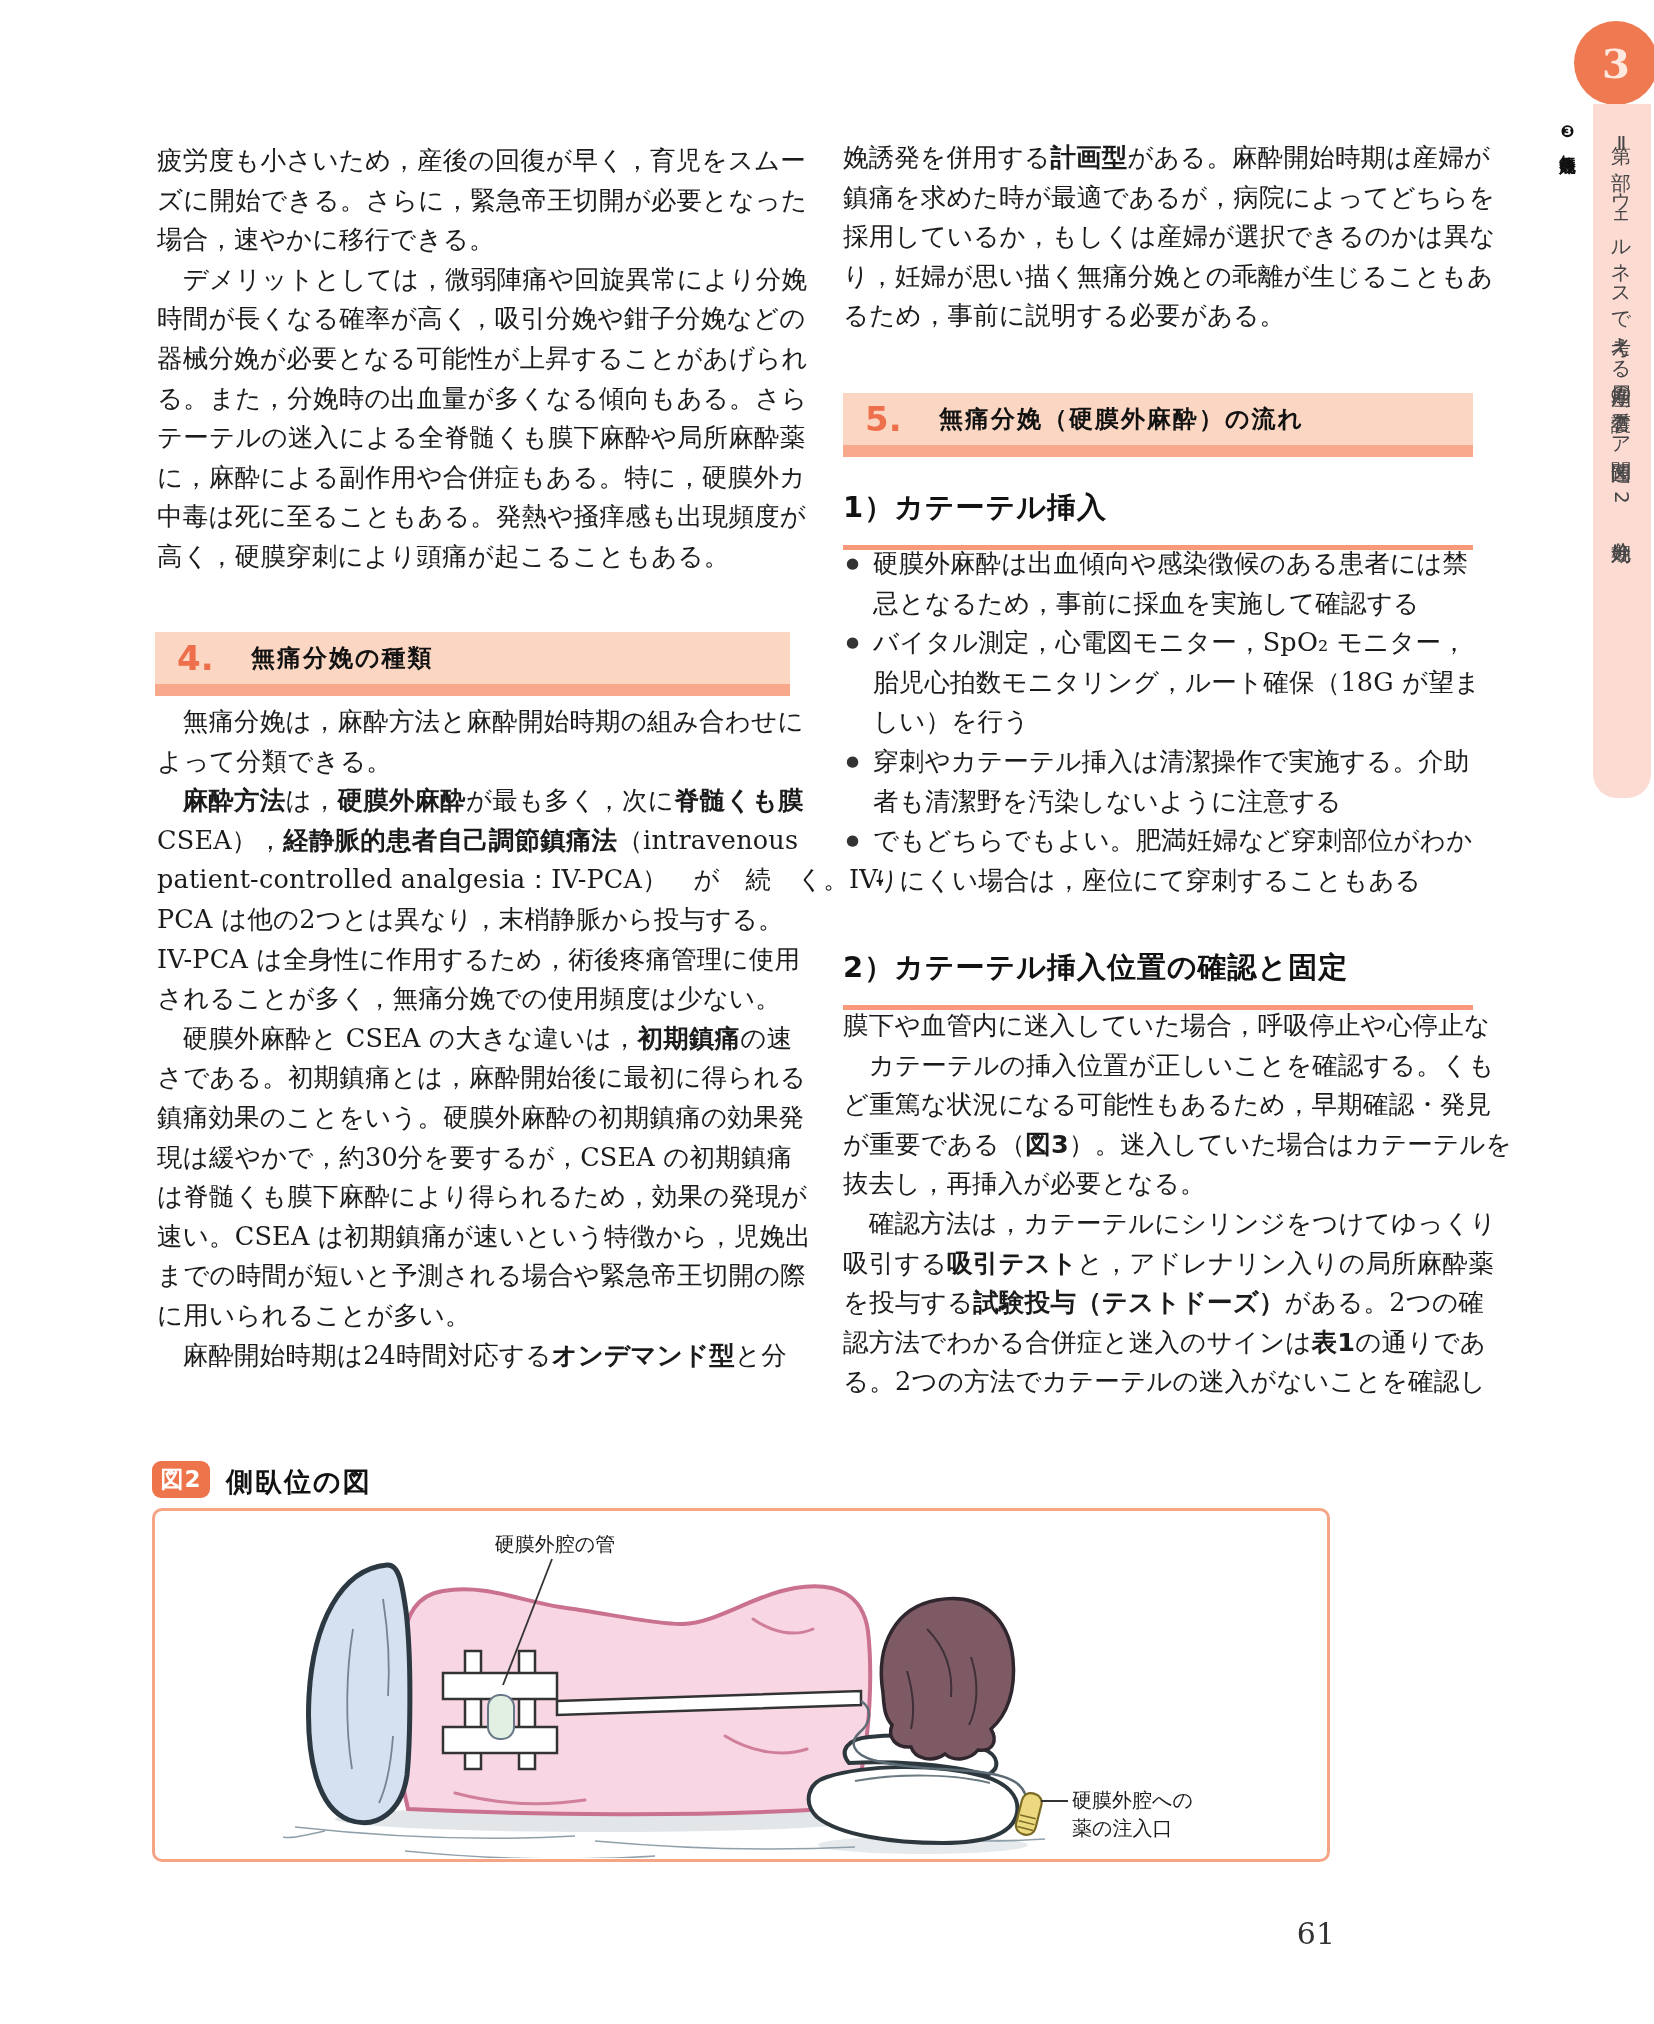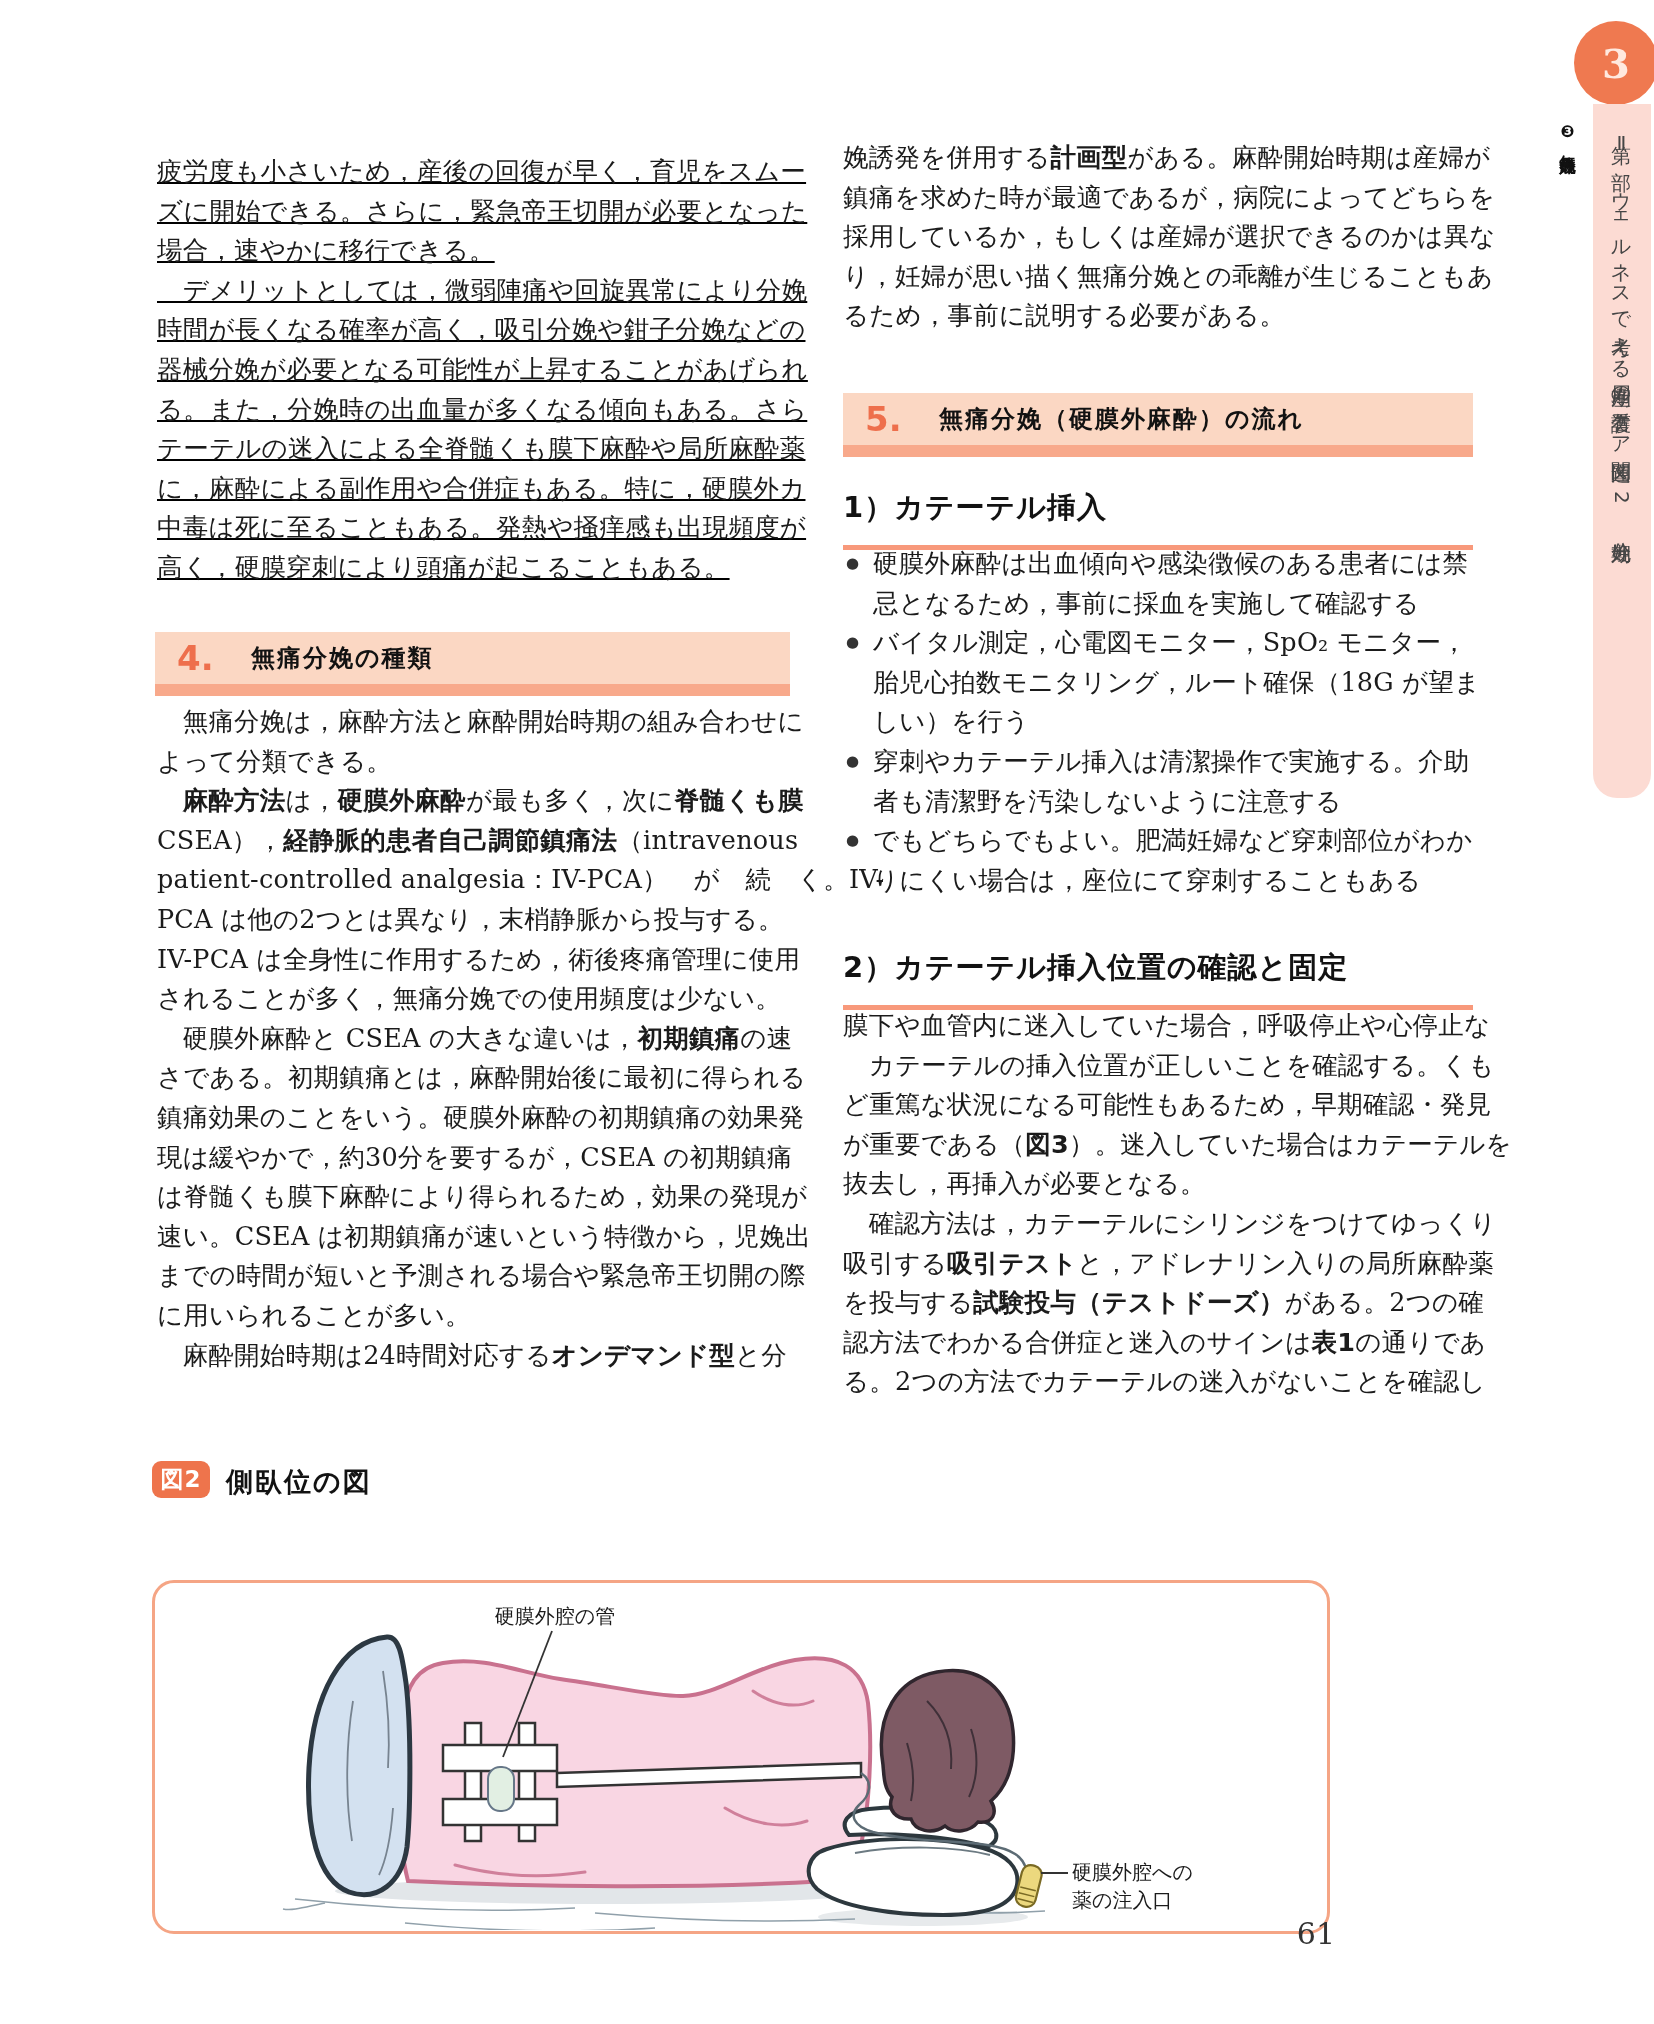--- a/index.html
+++ b/index.html
@@ -34,32 +34,32 @@
                  font-family:"DejaVu Sans","Liberation Sans",sans-serif;font-size:20px;color:#454545;letter-spacing:1px;}
   .side-marker{position:absolute;left:1556px;top:122px;writing-mode:vertical-rl;text-orientation:mixed;
                font-family:"DejaVu Sans","Liberation Sans",sans-serif;font-weight:bold;font-size:16.5px;
                color:#111;letter-spacing:1px;}
   
   .fig-badge{position:absolute;left:152px;top:1461px;width:58px;height:37px;background:#ee744c;
              border-radius:9px;color:#fff;display:flex;align-items:center;justify-content:center;
              font-family:"DejaVu Sans","Liberation Sans",sans-serif;font-weight:bold;font-size:23px;letter-spacing:1px;}
   .fig-title{position:absolute;left:226px;top:1464px;font-family:"DejaVu Sans","Liberation Sans",sans-serif;
              font-weight:bold;font-size:27px;color:#121212;letter-spacing:2px;}
-  .fig-box{position:absolute;left:152px;top:1580px;width:1178px;height:354px;box-sizing:border-box;
-           border:3.5px solid #f5a585;border-radius:22px;}
+  .fig-box{position:absolute;left:152px;top:1508px;width:1178px;height:354px;box-sizing:border-box;
+           border:3.5px solid #f5a585;border-radius:10px;}
   .page-num{position:absolute;left:1240px;top:1916px;width:95px;text-align:right;
             font-family:"DejaVu Serif",serif;font-size:30px;color:#333;}
   svg text{font-family:"DejaVu Serif","Liberation Serif",serif;}
 </style>
 </head>
 <body>
 
 <div class="page">
 
-  <div class="abs" style="left:157px;top:152px;width:650px;text-decoration:underline;">
+  <div class="abs" style="left:157px;top:141px;width:650px;">
       <div class="tl"><span>疲労度も小さいため，産後の回復が早く，育児をスムー</span></div>
       <div class="tl"><span>ズに開始できる。さらに，緊急帝王切開が必要となった</span></div>
       <div class="tl"><span>場合，速やかに移行できる。</span></div>
       <div class="tl"><span>　デメリットとしては，微弱陣痛や回旋異常により分娩</span></div>
       <div class="tl"><span>時間が長くなる確率が高く，吸引分娩や鉗子分娩などの</span></div>
       <div class="tl"><span>器械分娩が必要となる可能性が上昇することがあげられ</span></div>
       <div class="tl"><span>る。また，分娩時の出血量が多くなる傾向もある。さら</span></div>
       <div class="tl"><span>テーテルの迷入による全脊髄くも膜下麻酔や局所麻酔薬</span></div>
       <div class="tl"><span>に，麻酔による副作用や合併症もある。特に，硬膜外カ</span></div>
       <div class="tl"><span>中毒は死に至ることもある。発熱や掻痒感も出現頻度が</span></div>

